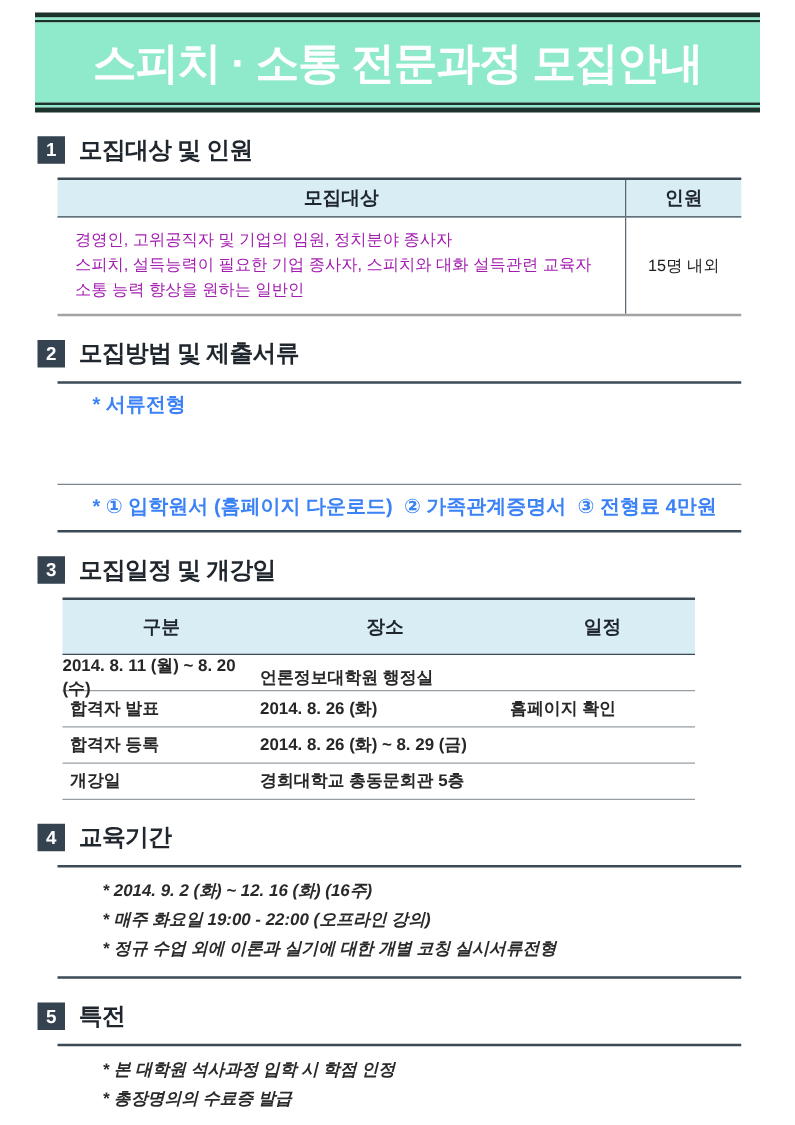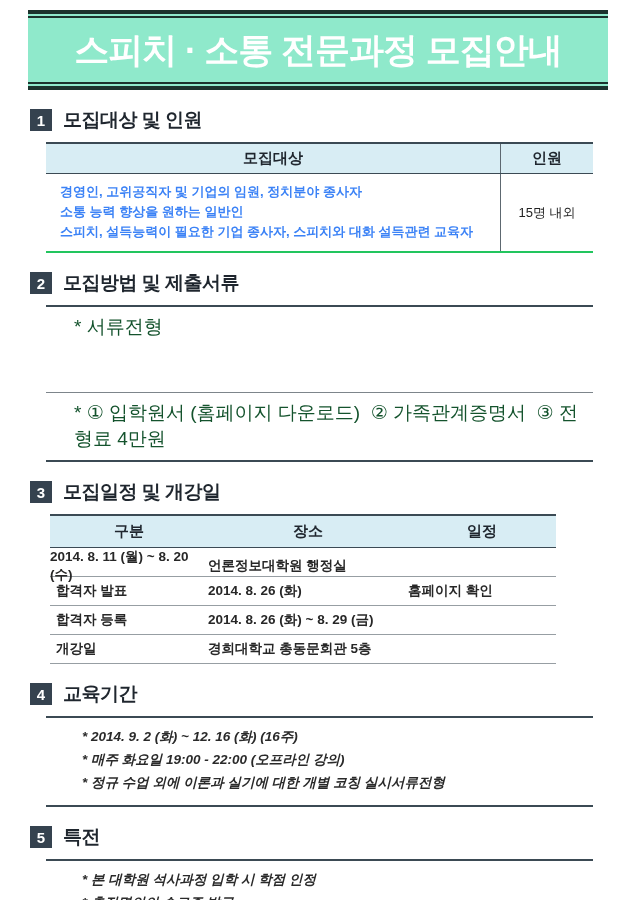--- a/index.html
+++ b/index.html
@@ -37,51 +37,51 @@
     width:22px; height:22px; background:#35424f; color:#fff;
     font-size:15px; font-weight:bold;
     display:flex; align-items:center; justify-content:center;
     flex:0 0 auto;
   }
   .sec-title { font-size:19px; font-weight:bold; color:#1f262e; letter-spacing:-0.5px; }
 
   
   .t1 {
     margin:9px 13px 0 16px;
-    border-top:2px solid #3b4a54; border-bottom:2px solid #22c55e;
+    border-top:2px solid #3b4a54; border-bottom:2px solid #a3a3a3;
   }
   .t1-head {
     display:grid; grid-template-columns:1fr 93px;
     background:#d8edf4; border-bottom:1px solid #3b4a54;
     height:30px; align-items:center; text-align:center;
     font-size:15px; font-weight:bold; color:#1f262e;
   }
   .t1-body { display:grid; grid-template-columns:1fr 93px; font-size:13px; }
   .t1 .cell2 { border-left:1px solid #5d6870; height:100%;
                display:flex; align-items:center; justify-content:center; }
-  .t1-body .cell1 { padding:8px 10px 9px 14px; line-height:1.55; font-weight:700; color:#3b82f6; }
+  .t1-body .cell1 { padding:8px 10px 9px 14px; line-height:1.55; font-weight:400; color:#a21caf; }
 
   
   .listbox {
     margin:9px 13px 0 16px;
     border-top:2px solid #3b4a54; border-bottom:2px solid #3b4a54;
   }
   .listbox .row {
-    padding:7px 0 8px 28px; font-size:19px; font-weight:400; color:#14532d;
+    padding:7px 0 8px 28px; font-size:16px; font-weight:700; color:#3b82f6;
     white-space:pre-wrap;
   }
   .listbox .row + .row { border-top:1px solid #7d858b;margin-top:44px; }
   .listbox .lines { padding:8px 0 10px 36px; font-size:13.5px; line-height:1.7;
                     font-weight:600; color:#2a2a2a;font-style:italic; }
 
   
   .t3 { margin:9px 0 0 20px; width:506px; border-top:2px solid #3b4a54; }
   .t3-head {
     display:grid; grid-template-columns:158px 200px 1fr;
-    background:#d8edf4; height:32px; align-items:center; text-align:center;
+    background:#d8edf4; height:44px; align-items:center; text-align:center;
     font-size:15px; font-weight:bold; color:#1f262e;
     border-bottom:1px solid #3b4a54;
   }
   .t3-row {
     display:grid; grid-template-columns:158px 200px 1fr;
     height:29px; align-items:center; font-size:13.5px; font-weight:600; color:#272727;
     border-bottom:1px solid #979ea3;
   }
   .t3-row .c1 { padding-left:6px; }
 
@@ -122,22 +122,22 @@
       <div class="sec-title">모집대상 및 인원</div>
     </div>
     <div class="t1">
       <div class="t1-head">
         <div>모집대상</div>
         <div class="cell2">인원</div>
       </div>
       <div class="t1-body">
         <div class="cell1">
           <div>경영인, 고위공직자 및 기업의 임원, 정치분야 종사자</div>
+          <div>스피치, 설득능력이 필요한 기업 종사자, 스피치와 대화 설득관련 교육자</div>
           <div>소통 능력 향상을 원하는 일반인</div>
-          <div>스피치, 설득능력이 필요한 기업 종사자, 스피치와 대화 설득관련 교육자</div>
         </div>
         <div class="cell2">15명 내외</div>
       </div>
     </div>
   </div>
 
   <div class="section">
     <div class="sec-head">
       <div class="badge">2</div>
       <div class="sec-title">모집방법 및 제출서류</div>

